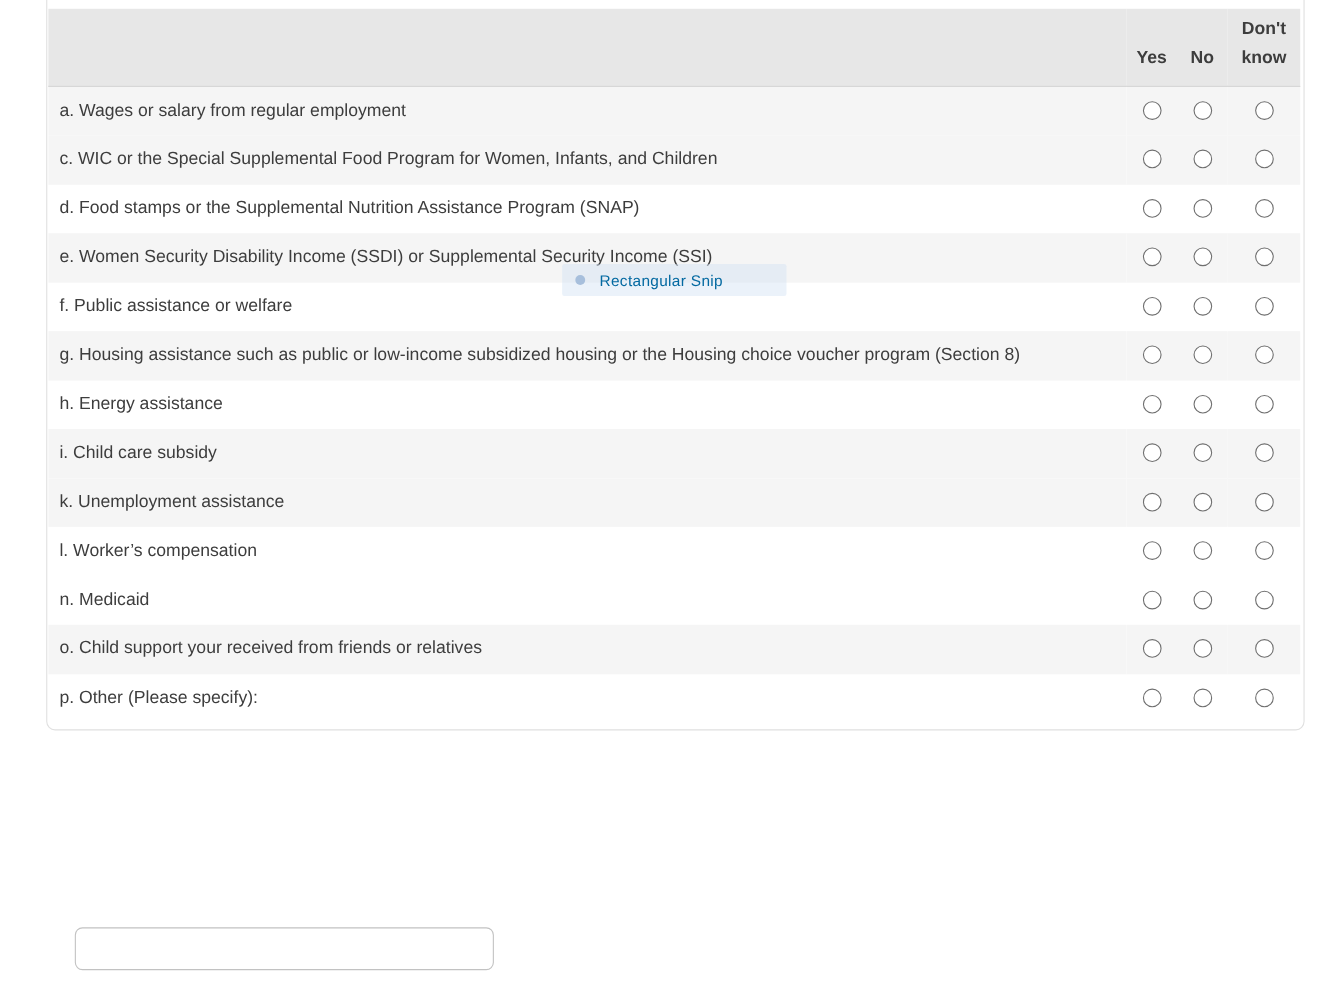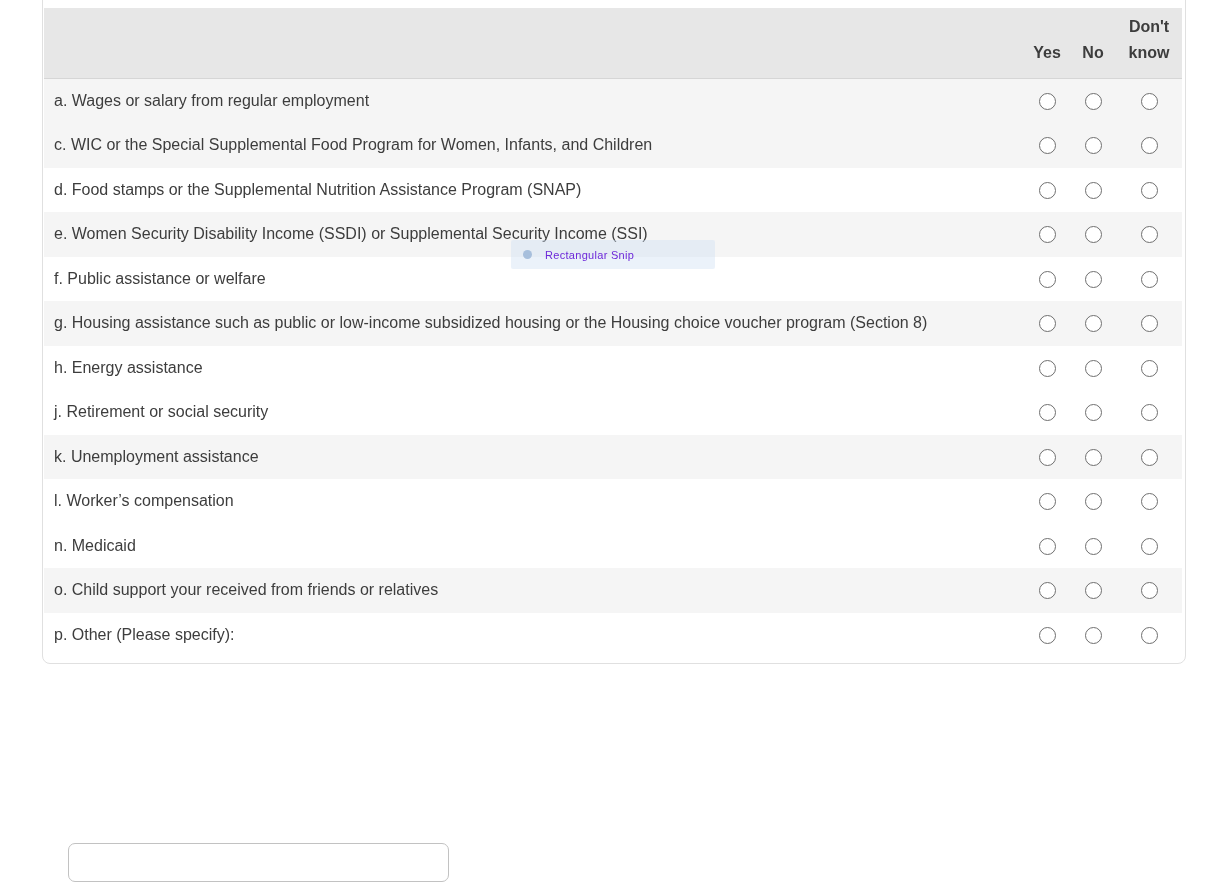--- a/index.html
+++ b/index.html
@@ -67,22 +67,22 @@
     vertical-align:middle;
     cursor:pointer;
   }
 
   
   .snip-tooltip{
     position:absolute;left:511px;top:240px;width:204px;height:29px;
     background:rgba(210,226,245,0.45);
     border-radius:2px;
     display:flex;align-items:center;
-    font-size:11px;
-    color:#6d28d9;
+    font-size:14px;
+    color:#0369a1;
     z-index:5;
     pointer-events:none;
   }
   .snip-dot{
     display:inline-block;
     width:9px;height:9px;border-radius:50%;
     background:#a7bfdc;
     margin:0 13px 0 12px;
     flex:0 0 auto;
   }
@@ -149,22 +149,22 @@
           <td class="choice-cell cell-yes"><span class="radio"></span></td>
           <td class="choice-cell cell-no"><span class="radio"></span></td>
           <td class="choice-cell cell-dk"><span class="radio"></span></td>
         </tr>
         <tr>
           <td class="label-cell">h. Energy assistance</td>
           <td class="choice-cell cell-yes"><span class="radio"></span></td>
           <td class="choice-cell cell-no"><span class="radio"></span></td>
           <td class="choice-cell cell-dk"><span class="radio"></span></td>
         </tr>
-        <tr>
-          <td class="label-cell">j. Retirement or social security</td>
+        <tr class="stripe">
+          <td class="label-cell">i. Child care subsidy</td>
           <td class="choice-cell cell-yes"><span class="radio"></span></td>
           <td class="choice-cell cell-no"><span class="radio"></span></td>
           <td class="choice-cell cell-dk"><span class="radio"></span></td>
         </tr>
         <tr class="stripe">
           <td class="label-cell">k. Unemployment assistance</td>
           <td class="choice-cell cell-yes"><span class="radio"></span></td>
           <td class="choice-cell cell-no"><span class="radio"></span></td>
           <td class="choice-cell cell-dk"><span class="radio"></span></td>
         </tr>

